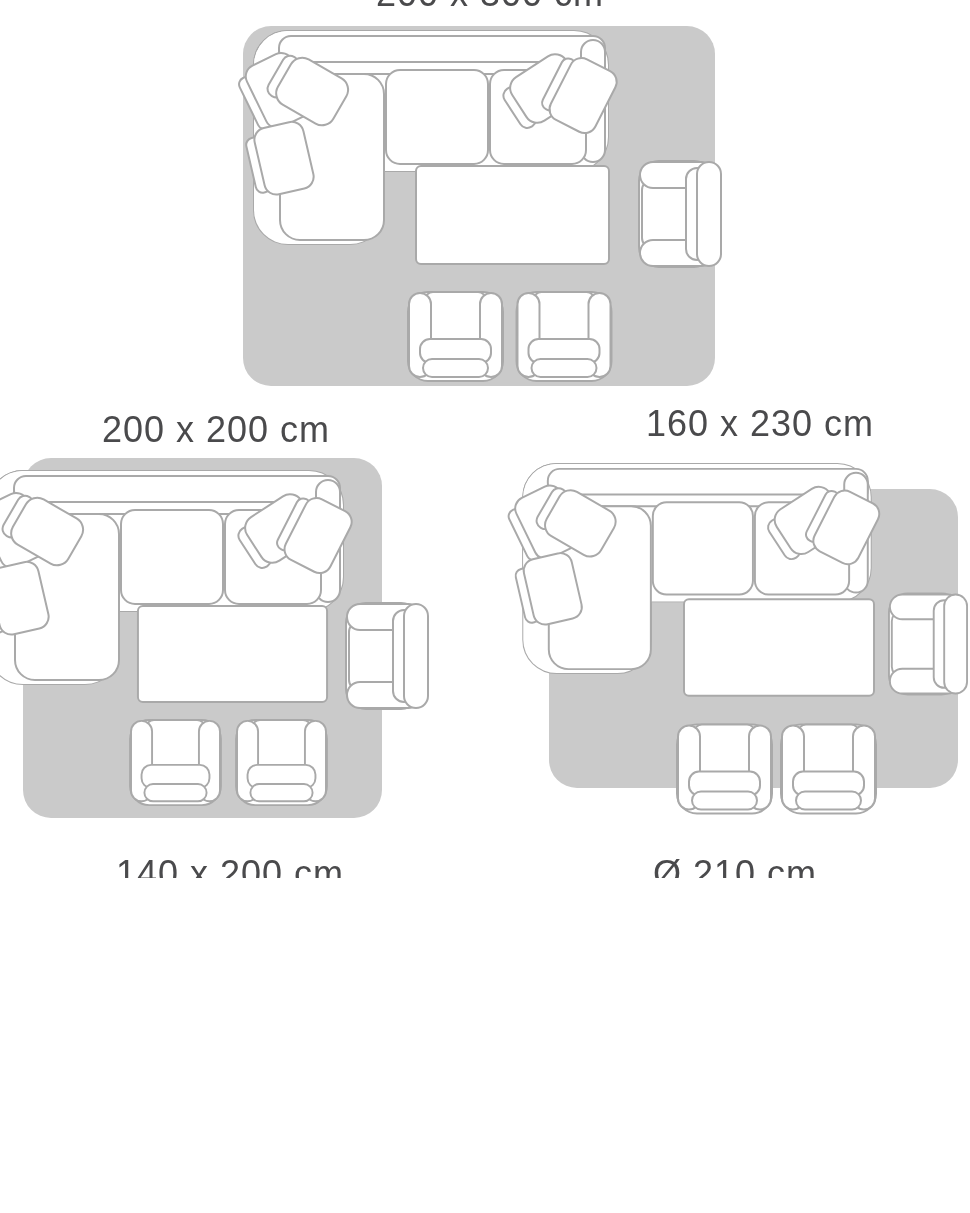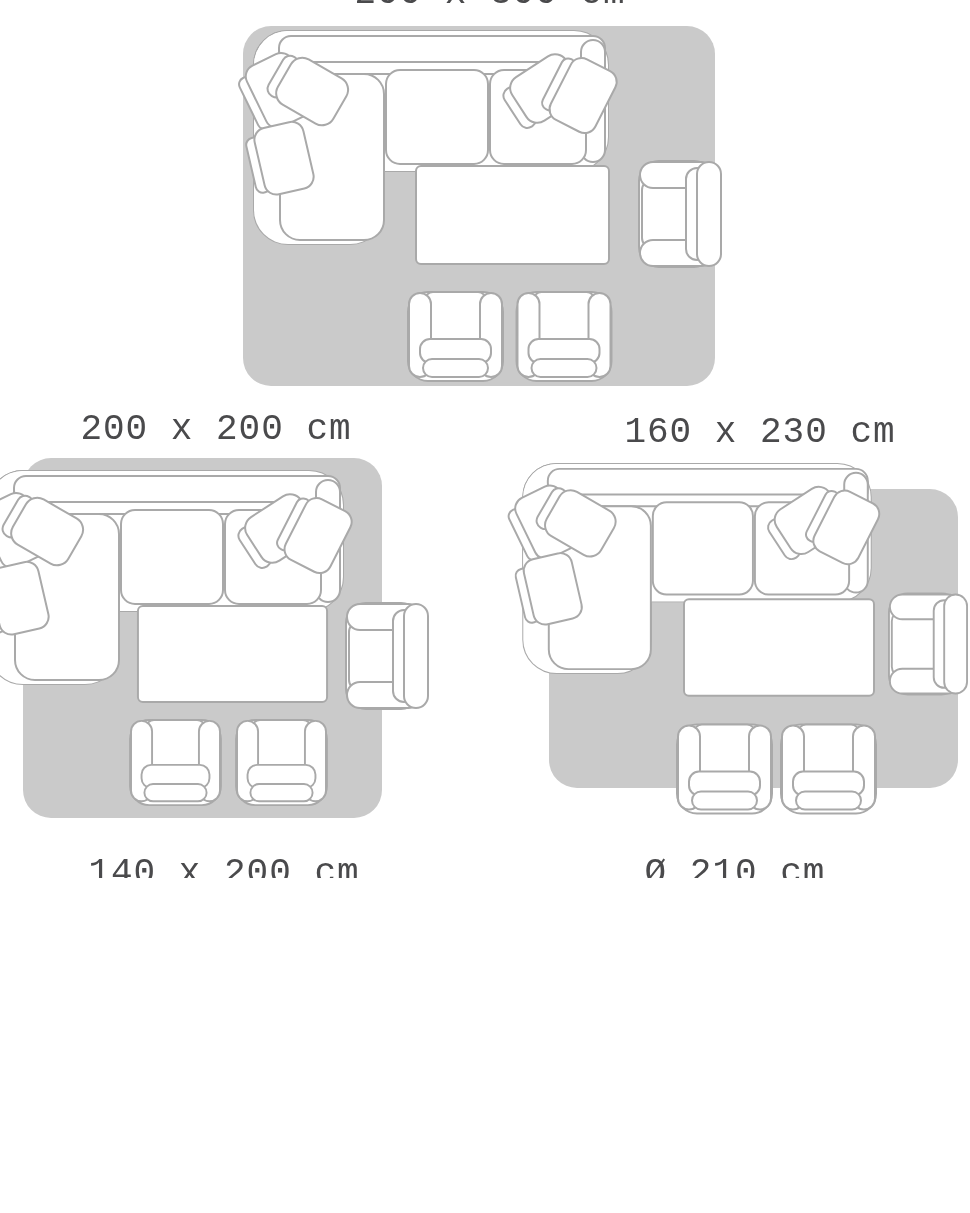--- a/index.html
+++ b/index.html
@@ -9,21 +9,21 @@
     --furniture_fill:#ffffff;
     --label_text:#4a4a4c;
   }
   *{box-sizing:border-box;}
   html,body{margin:0;padding:0;background:var(--background);}
   .stage{
     position:relative;
     width:970px;height:878px;
     overflow:hidden;
     background:var(--background);
-    font-family:Liberation Mono, monospace;
+    font-family:Liberation Sans, sans-serif;
   }
   .size-label{
     position:absolute;
     width:420px;
     text-align:center;
     font-size:36px;
     line-height:36px;
     letter-spacing:1px;
     font-weight:400;
     color:var(--label_text);
@@ -35,22 +35,22 @@
   use.furn{fill:var(--furniture_fill);stroke:var(--furniture_outline);stroke-width:2;stroke-linejoin:round;}
   .rug{fill:var(--rug);stroke:none;}
 </style>
 </head>
 <body>
 
 <div class="stage">
 
   <div class="size-label" style="left:280px;top:-24px;">200 x 300 cm</div>
   <div class="size-label" style="left:6px;top:412px;">200 x 200 cm</div>
-  <div class="size-label" style="left:550px;top:415px;">160 x 230 cm</div>
-  <div class="size-label" style="left:14px;top:856px;">140 x 200 cm</div>
+  <div class="size-label" style="left:550px;top:406px;">160 x 230 cm</div>
+  <div class="size-label" style="left:20px;top:856px;">140 x 200 cm</div>
   <div class="size-label" style="left:525px;top:856px;">Ø 210 cm</div>
 
   <svg id="floorplan-svg" width="970" height="1213" viewBox="0 0 970 1213">
     <defs>
 
       <g id="pillowS">
         <rect x="-42" y="-21" width="17" height="45" rx="8"></rect>
         <rect x="-33" y="-26" width="64" height="52" rx="13"></rect>
       </g>
 

